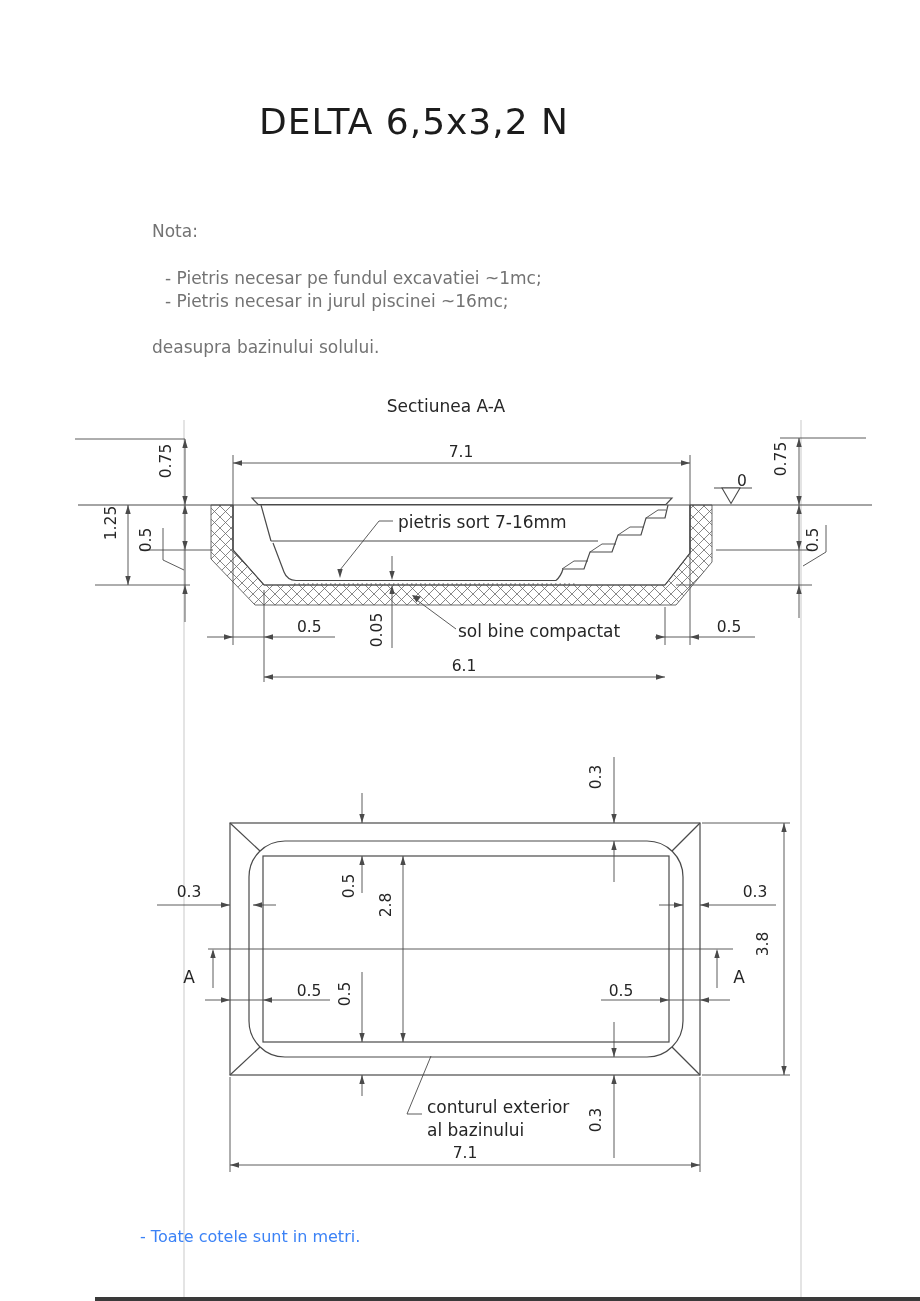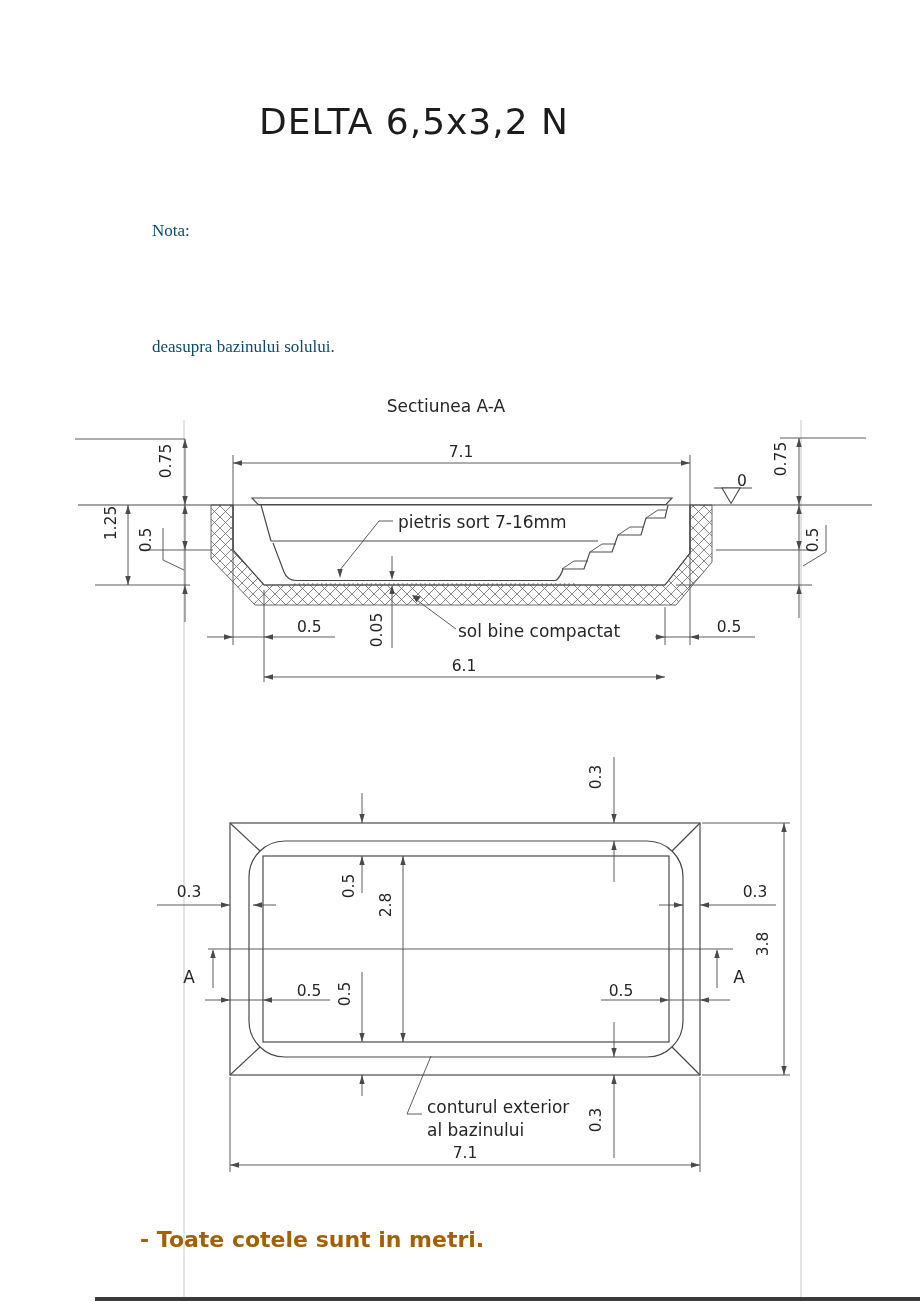--- a/index.html
+++ b/index.html
@@ -11,46 +11,48 @@
     color:#262626;
     overflow:hidden;
   }
   .title{
     position:absolute;top:100px;left:0;width:828px;
     text-align:center;
     font-size:36px;line-height:44px;
     color:#1c1c1c;
     letter-spacing:1px;
   }
-  .note{position:absolute;font-size:17px;line-height:20px;color:#0c4a6e;font-family:Liberation Serif, serif;}
+  .note{position:absolute;font-size:17px;line-height:20px;color:#737373;}
   .n-head{top:221px;left:152px;}
   .n1{top:268px;left:165px;}
   .n2{top:291px;left:165px;}
   .n3{top:314px;left:165px;}
   .n4{top:337px;left:152px;}
-  .footer-note{position:absolute;top:1227px;left:140px;font-size:22px;color:#a16207;font-weight:bold;}
+  .footer-note{position:absolute;top:1227px;left:140px;font-size:16px;color:#3b82f6;}
   svg{position:absolute;top:0;left:0;}
   svg text{font-family:"DejaVu Sans","Liberation Sans",sans-serif;fill:#262626;}
   .dimtxt{font-size:15.5px;}
   .lbltxt{font-size:17px;}
   .mk{font-size:17px;}
   .ln{stroke:#4a4a4a;stroke-width:1.2;fill:none;}
   .thin{stroke:#4a4a4a;stroke-width:0.9;fill:none;}
   .faint{stroke:#c9c9c9;stroke-width:1;fill:none;}
   .arr{fill:#4a4a4a;stroke:none;}
   .whitefill{fill:#ffffff;}
 </style>
 </head>
 <body>
 
 <div class="page">
 
   <div class="title">DELTA 6,5x3,2 N</div>
 
   <div class="note n-head">Nota:</div>
+  <div class="note n1">- Pietris necesar pe fundul excavatiei ~1mc;</div>
+  <div class="note n2">- Pietris necesar in jurul piscinei ~16mc;</div>
   <div class="note n4">deasupra bazinului solului.</div>
 
   <svg width="920" height="1301" viewBox="0 0 920 1301">
     <defs>
       <pattern id="xhatch" patternUnits="userSpaceOnUse" width="11" height="11">
         <path d="M0,0 L11,11 M11,0 L0,11" stroke="#6a6a6a" stroke-width="0.8" fill="none"></path>
       </pattern>
     </defs>
 
     <g>

